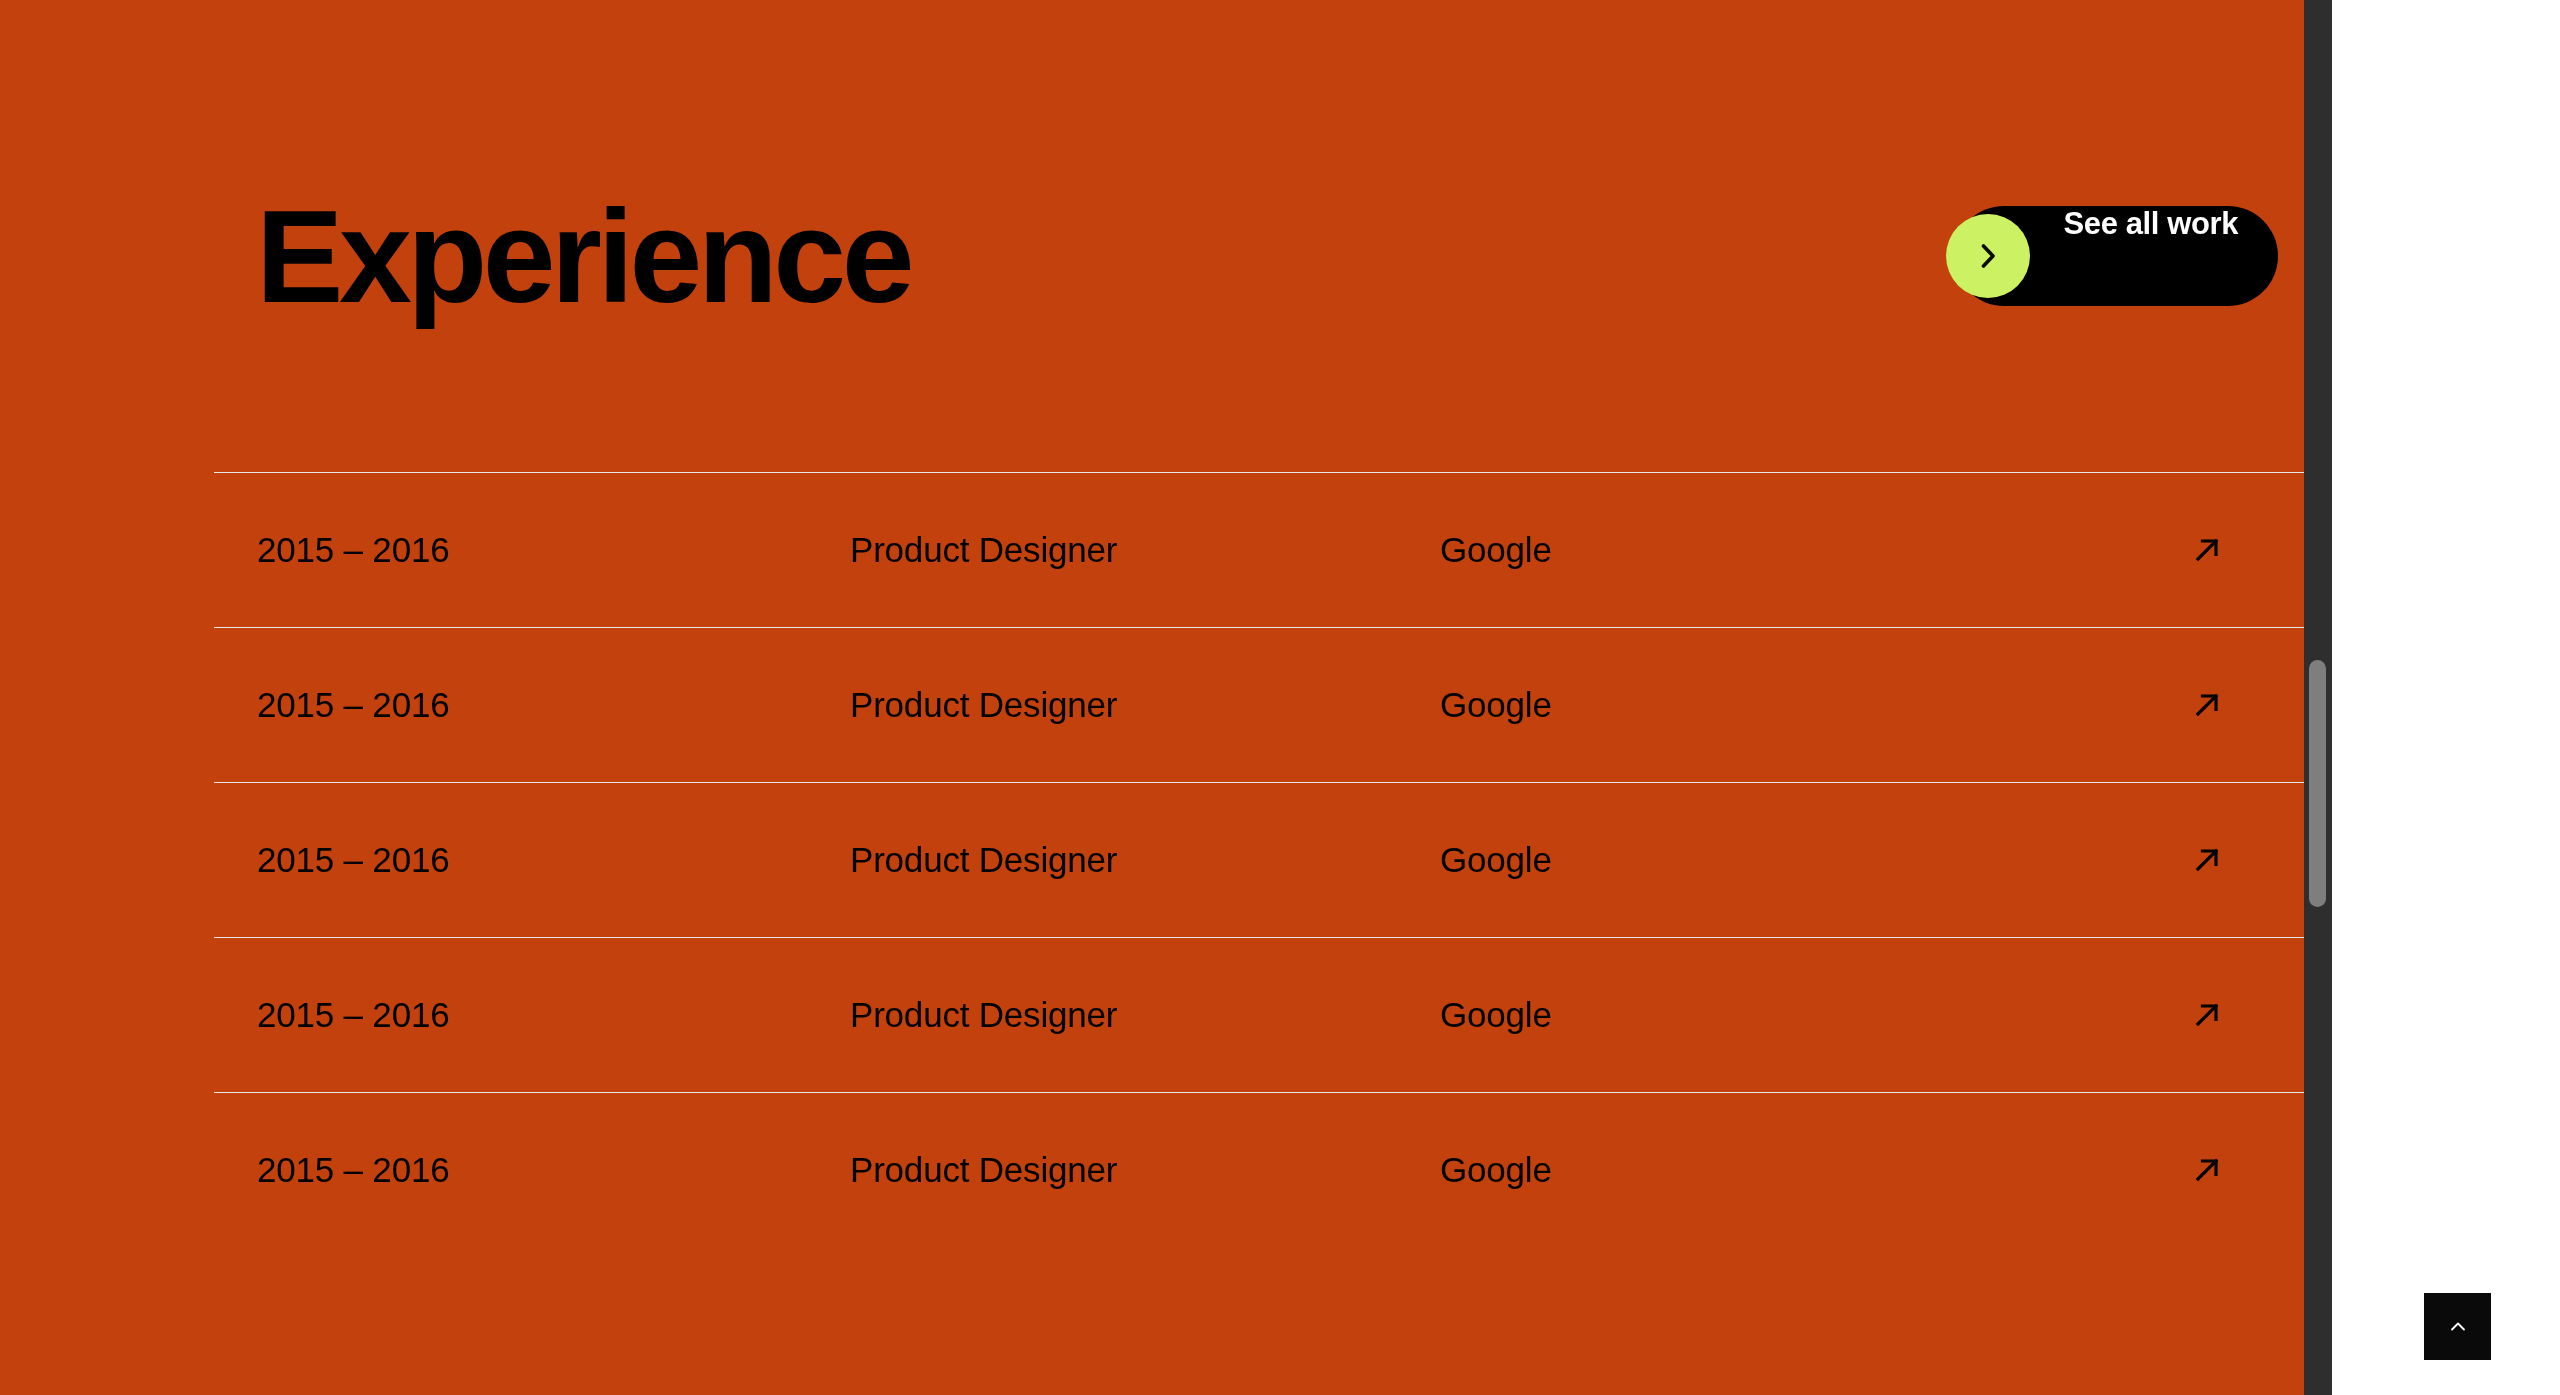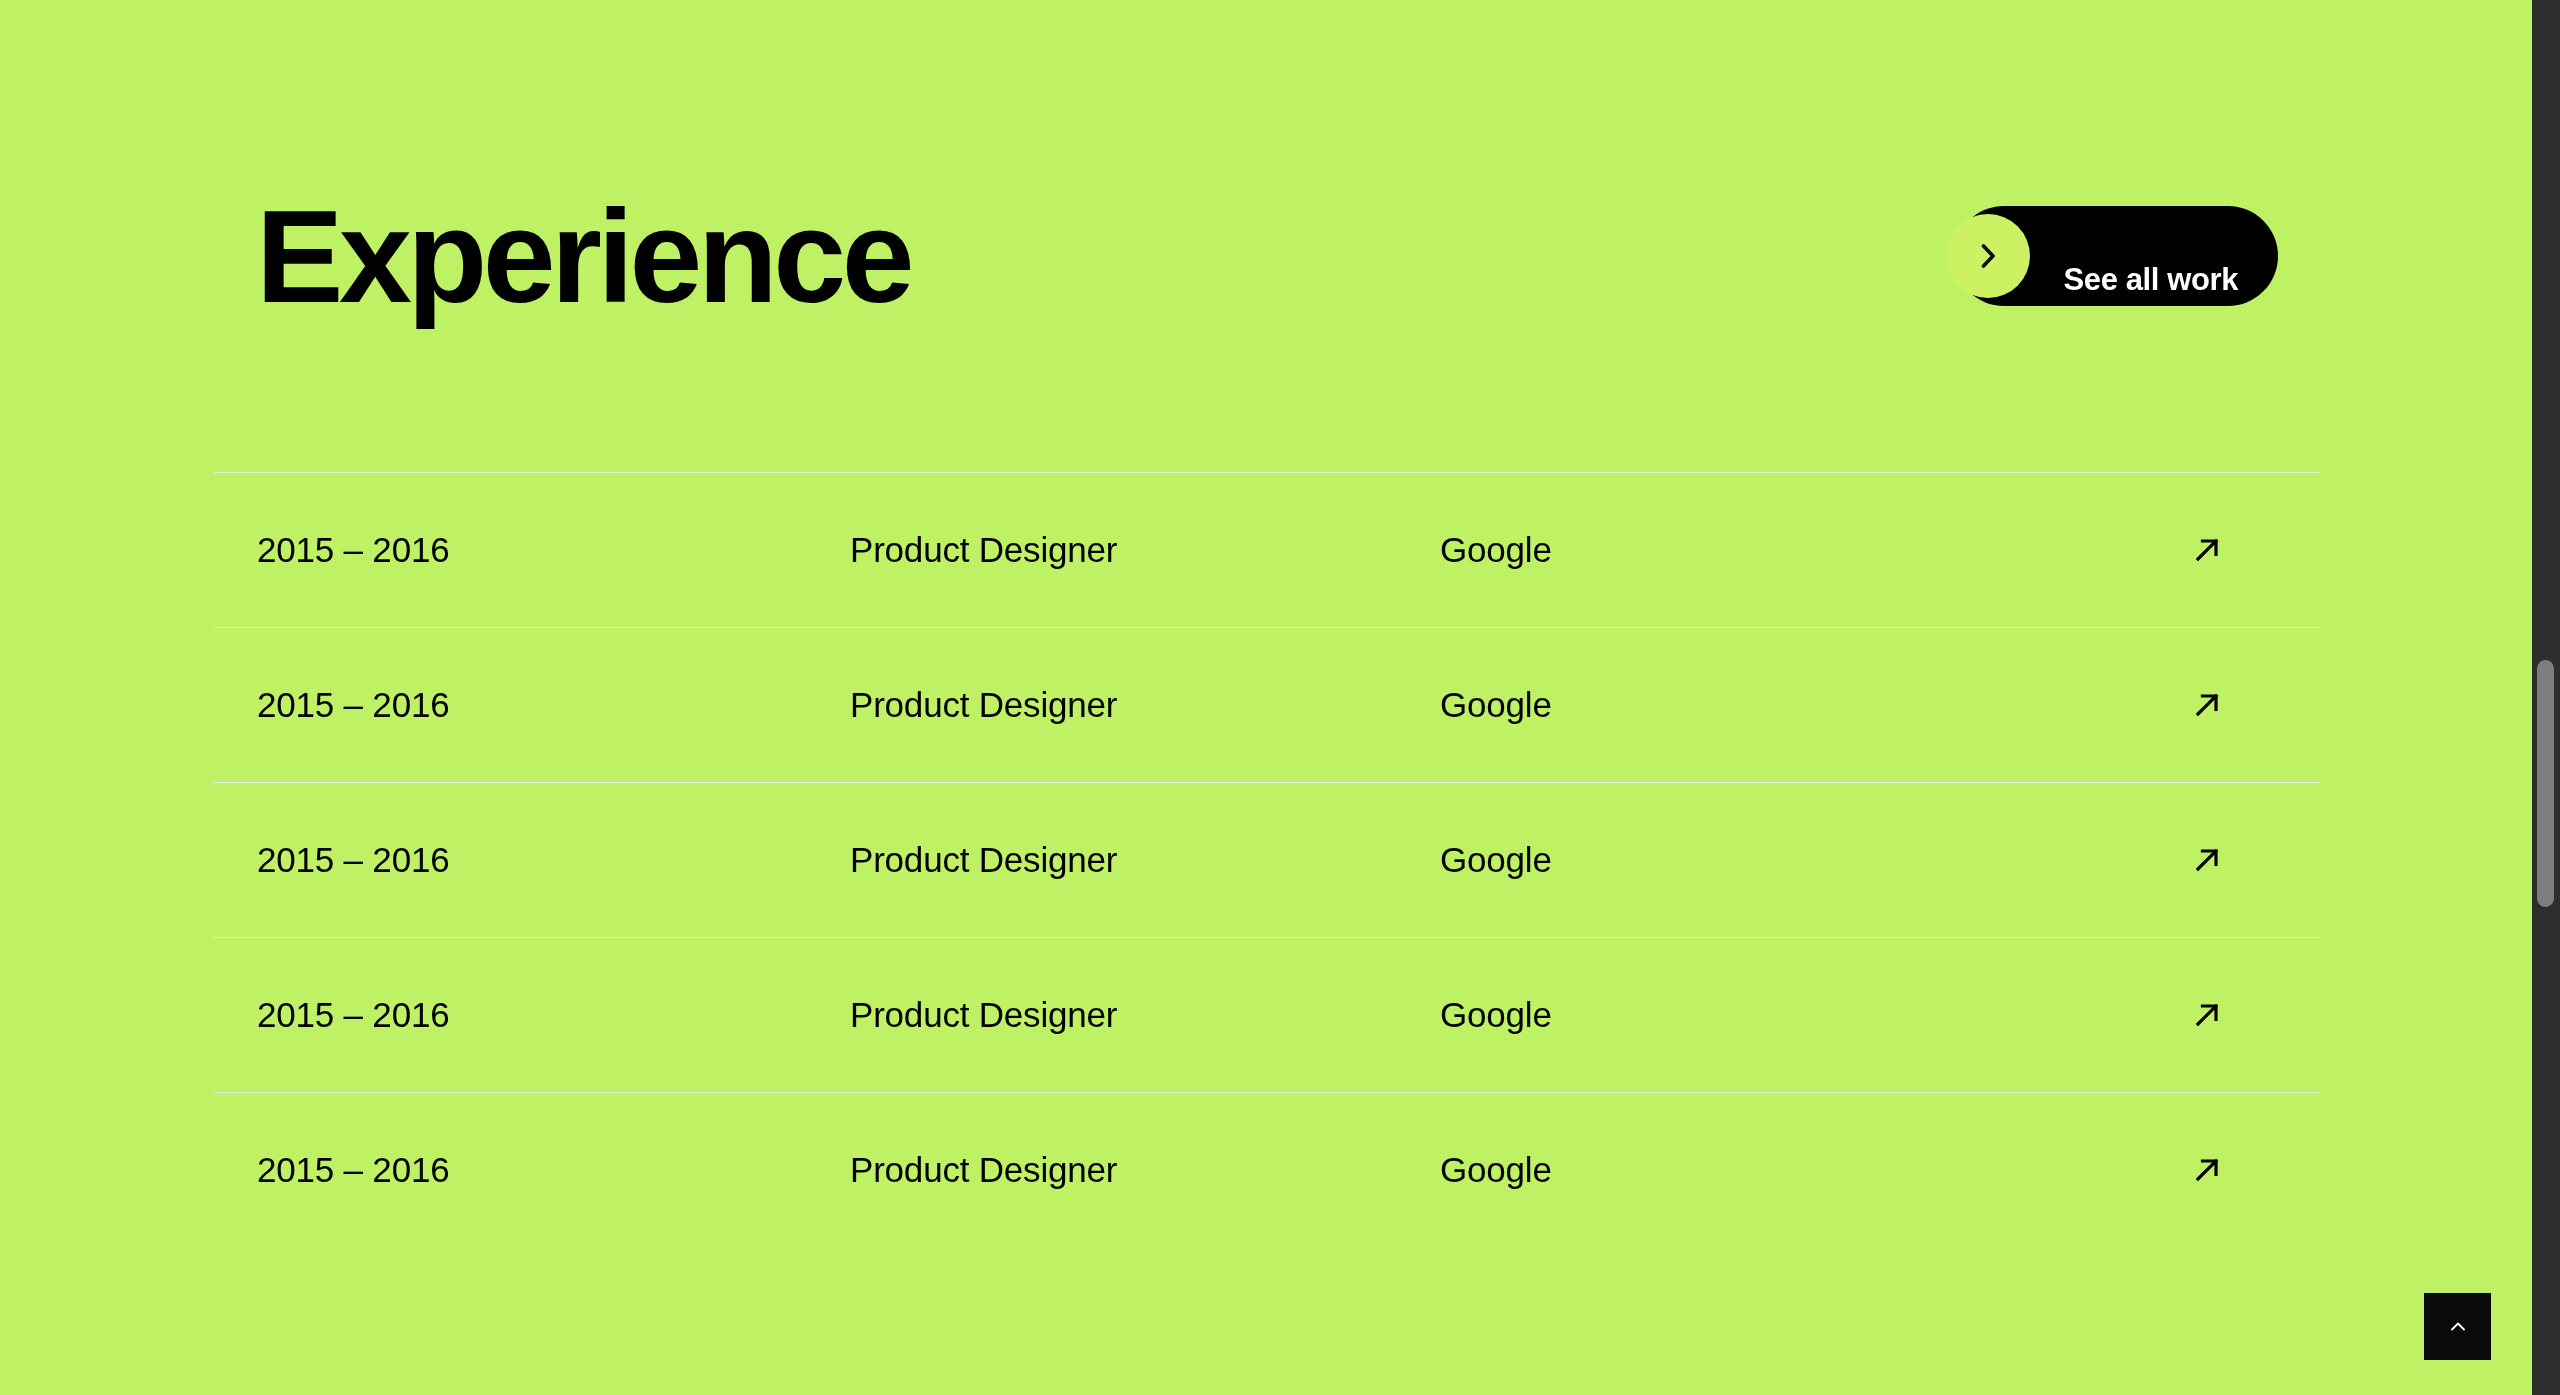--- a/index.html
+++ b/index.html
@@ -9,23 +9,23 @@
     width: 2560px;
     height: 1395px;
     background: #ffffff;
     font-family: "Liberation Sans", "DejaVu Sans", sans-serif;
     -webkit-font-smoothing: antialiased;
     overflow: hidden;
   }
 
   .page {
     position: relative;
-    width: 2560px;
+    width: 2332px;
     height: 1395px;
-    background: #bef264;
+    background: #c2410c;
   }
 
   
   .header {
     position: absolute;
     left: 214px;
     top: 186px;
     width: 2106px;
     height: 140px;
     display: flex;
@@ -40,25 +40,25 @@
     line-height: 1;
     color: #000000;
     white-space: nowrap;
     margin-left: 42px;
   }
 
   
   .cta {
     position: relative;
     display: inline-flex;
-    align-items: flex-end;
+    align-items: flex-start;
     height: 100px;
     background: #000000;
     border-radius: 50px;
-    padding: 0 40px 8px 110px;
+    padding: 0 40px 16px 110px;
     margin-right: 42px;
     border: none;
     cursor: pointer;
   }
 
   .cta-circle {
     position: absolute;
     left: -8px;
     top: 50%;
     transform: translateY(-50%);

